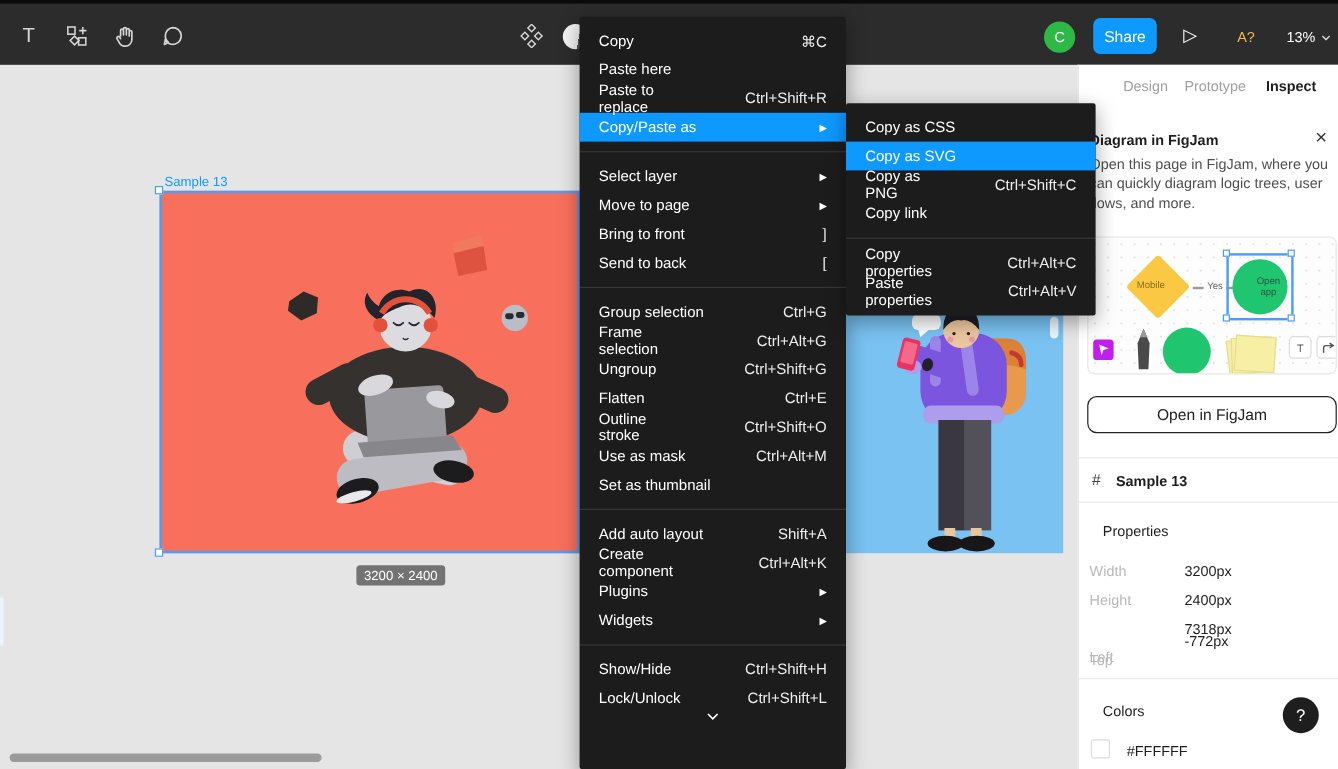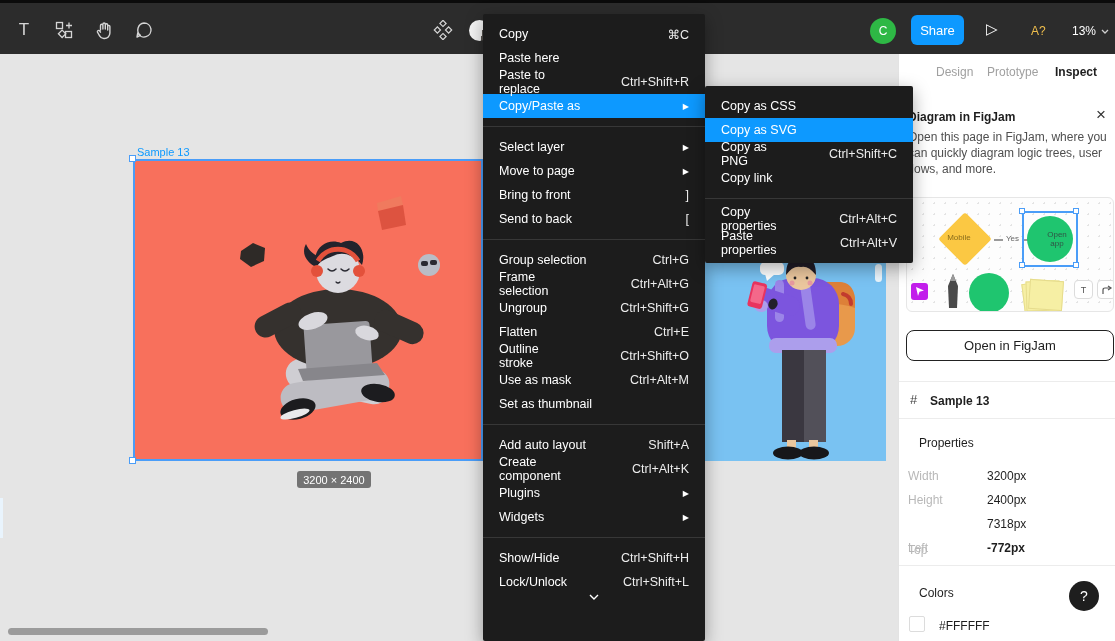--- a/index.html
+++ b/index.html
@@ -297,21 +297,21 @@
     <div class="sb-divider" style="top:364px;"></div>
 
     <div class="sec-title" style="top:382px;">Properties</div>
     <div class="prop-label" style="top:415px;">Width</div>
     <div class="prop-value" style="top:415px;">3200px</div>
     <div class="prop-label" style="top:439px;">Height</div>
     <div class="prop-value" style="top:439px;">2400px</div>
     <div class="prop-label" style="top:463px;margin-top:26px;">Top</div>
     <div class="prop-value" style="top:463px;">7318px</div>
     <div class="prop-label" style="top:487px;">Left</div>
-    <div class="prop-value" style="top:487px;font-weight:bold;">-772px</div>
+    <div class="prop-value" style="top:473px;">-772px</div>
     <div class="sb-divider" style="top:511px;"></div>
 
     <div class="sec-title" style="top:532px;">Colors</div>
     <div class="swatch"></div>
     <div class="swatch-hex">#FFFFFF</div>
     <div class="help-btn">?</div>
   </div>
 
   <div class="menu menu-main">
     <div class="menu-section">

